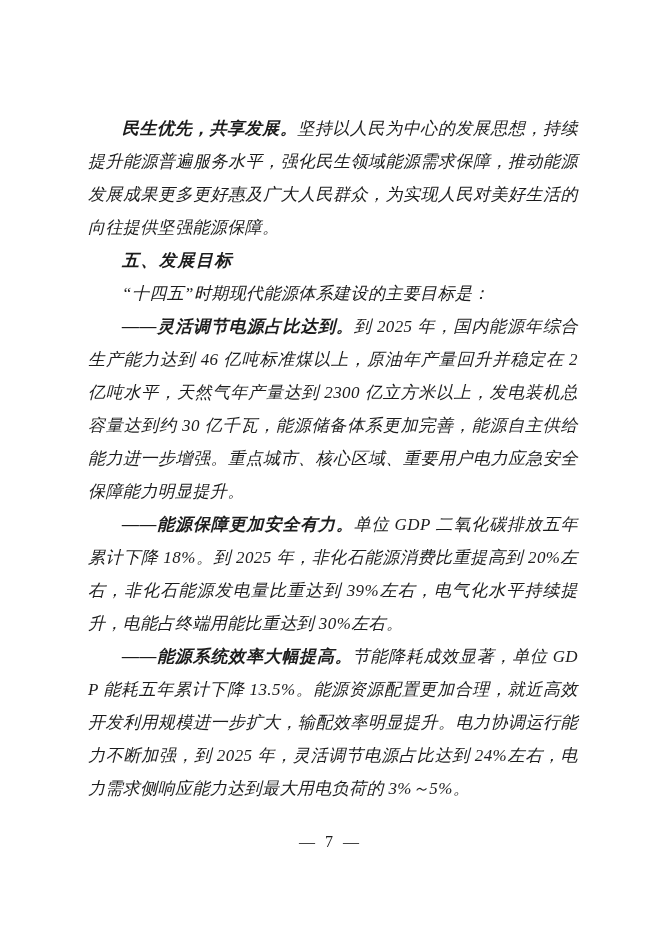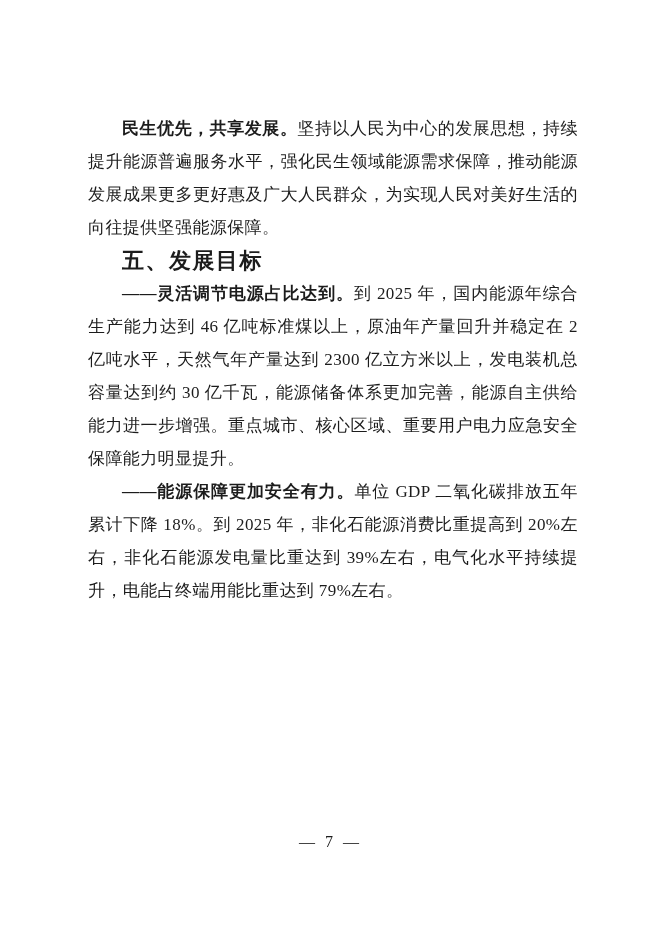--- a/index.html
+++ b/index.html
@@ -14,38 +14,39 @@
     background: var(--paper, #ffffff);
     overflow: hidden;
     font-family: "Liberation Serif", "DejaVu Serif", serif;
     color: var(--ink, #1c1c1c);
   }
   .doc-body {
     position: absolute;
     left: 88px;
     top: 112px;
     width: 490px;
+    font-style: italic;
   }
   .para {
     margin: 0;
     font-size: 17px;
     line-height: 33px;
     letter-spacing: 0.4px;
     text-align: justify;
     text-indent: 34px;
     word-break: break-all;
   }
   .para .lead {
     font-weight: bold;
   }
   .section-heading {
     margin: 0;
     font-family: "Liberation Sans", "DejaVu Sans", sans-serif;
     font-weight: bold;
-    font-size: 22px;
+    font-size: 17px;
     line-height: 33px;
     letter-spacing: 1.5px;
     text-indent: 34px;
     text-align: left;
   }
   .page-footer {
     position: absolute;
     left: 0;
     top: 831px;
     width: 661px;
@@ -60,24 +61,26 @@
 <body>
 
 <div class="page">
 
   <div class="doc-body">
 
     <p class="para"><span class="lead">民生优先，共享发展。</span><span>坚持以人民为中心的发展思想，持续提升能源普遍服务水平，强化民生领域能源需求保障，推动能源发展成果更多更好惠及广大人民群众，为实现人民对美好生活的向往提供坚强能源保障。</span></p>
 
     <h2 class="section-heading">五、发展目标</h2>
 
+    <p class="para"><span>“十四五”时期现代能源体系建设的主要目标是：</span></p>
 
     <p class="para"><span class="lead">——灵活调节电源占比达到。</span><span>到 2025 年，国内能源年综合生产能力达到 46 亿吨标准煤以上，原油年产量回升并稳定在 2 亿吨水平，天然气年产量达到 2300 亿立方米以上，发电装机总容量达到约 30 亿千瓦，能源储备体系更加完善，能源自主供给能力进一步增强。重点城市、核心区域、重要用户电力应急安全保障能力明显提升。</span></p>
 
-    <p class="para"><span class="lead">——能源保障更加安全有力。</span><span>单位 GDP 二氧化碳排放五年累计下降 18%。到 2025 年，非化石能源消费比重提高到 20%左右，非化石能源发电量比重达到 39%左右，电气化水平持续提升，电能占终端用能比重达到 79%左右。</span></p>
+    <p class="para"><span class="lead">——能源保障更加安全有力。</span><span>单位 GDP 二氧化碳排放五年累计下降 18%。到 2025 年，非化石能源消费比重提高到 20%左右，非化石能源发电量比重达到 39%左右，电气化水平持续提升，电能占终端用能比重达到 30%左右。</span></p>
 
+    <p class="para"><span class="lead">——能源系统效率大幅提高。</span><span>节能降耗成效显著，单位 GDP 能耗五年累计下降 13.5%。能源资源配置更加合理，就近高效开发利用规模进一步扩大，输配效率明显提升。电力协调运行能力不断加强，到 2025 年，灵活调节电源占比达到 24%左右，电力需求侧响应能力达到最大用电负荷的 3%～5%。</span></p>
 
 
   </div>
 
   <div class="page-footer">— 7 —</div>
 
 </div>
 
 </body></html>

